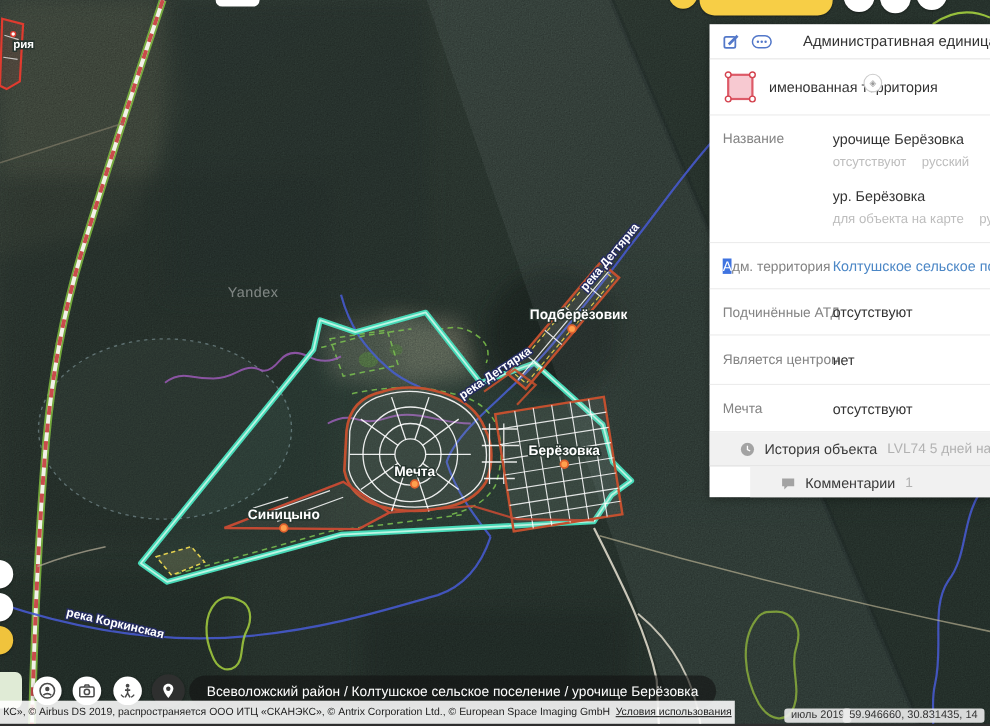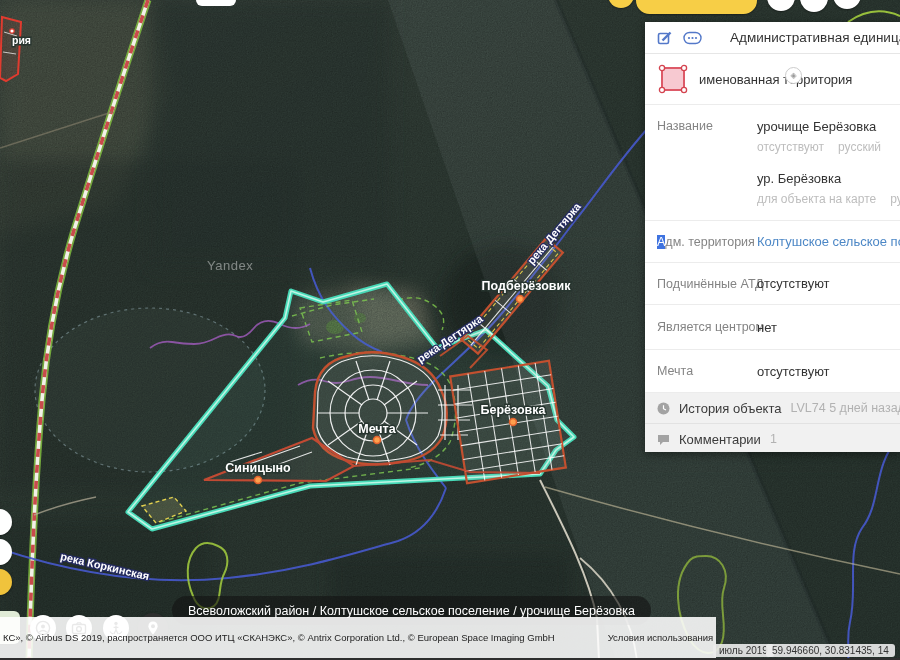--- a/index.html
+++ b/index.html
@@ -31,37 +31,37 @@
   .swrow{display:flex;align-items:center;padding:10px 12px;border-bottom:1px solid #ececec;height:30px;}
   .swlabel{font-size:13px;color:#333;margin-left:10px;}
   .prow{display:flex;padding:0 12px;border-bottom:1px solid #ececec;align-items:center;min-height:41px;}
   .prow.tall{align-items:flex-start;padding-top:14px;padding-bottom:14px;min-height:86px;}
   .plabel{width:100px;flex:none;font-size:12.5px;color:#848484;white-space:nowrap;}
   .pvalue{font-size:13px;color:#333;white-space:nowrap;}
   .meta{display:flex;gap:14px;font-size:12px;color:#bdbdbd;margin-top:6px;white-space:nowrap;}
   .nblock+.nblock{margin-top:17px;}
   .link{color:#4c87c6;cursor:pointer;}
   .sel{background:#3f73e0;color:#fff;}
-  .grow{display:flex;align-items:center;background:#f1f1f1;height:30px;padding:0 12px;
+  .grow{display:flex;align-items:center;background:#f1f1f1;height:30px;padding:0 28px;
         border-bottom:1px solid #e2e2e2;font-size:13px;color:#3a3a3a;cursor:pointer;white-space:nowrap;}
   .grow .gmeta{color:#b2b2b2;margin-left:9px;font-size:12.5px;}
   .grow .gi{margin-right:9px;display:flex;align-items:center;}
 
   
   .cbtn{position:absolute;width:26px;height:26px;border-radius:50%;background:#fff;top:615px;
         box-shadow:0 1px 3px rgba(0,0,0,.45);display:flex;align-items:center;justify-content:center;cursor:pointer;}
   .cbtn.dark{width:30px;height:30px;top:613px;background:rgba(48,48,48,.88);}
-  .crumb{position:absolute;left:172px;top:596px;height:29px;background:rgba(18,18,18,.6);
+  .crumb{position:absolute;left:172px;top:614px;height:29px;background:rgba(18,18,18,.6);
          border-radius:15px;color:#fff;font-size:12.5px;display:flex;align-items:center;
          padding:0 16px;white-space:nowrap;cursor:pointer;}
 
   
   .copybar{position:absolute;left:0;bottom:2px;height:13px;background:rgba(255,255,255,.88);
-           font-size:9.5px;color:#222;display:flex;align-items:center;padding:14px 3px;white-space:nowrap;gap:48px;}
-  .copybar a{color:#222;margin-left:5px;cursor:pointer;}
+           font-size:9.5px;color:#222;display:flex;align-items:center;padding:4px 3px;white-space:nowrap;}
+  .copybar a{color:#222;text-decoration:underline;margin-left:5px;cursor:pointer;}
   .mappill{position:absolute;bottom:3px;height:13px;background:rgba(236,236,236,.9);border-radius:3px;
            font-size:10px;color:#333;display:flex;align-items:center;padding:0 6px;white-space:nowrap;}
   .bottomedge{position:absolute;left:0;bottom:0;width:900px;height:2px;background:#2e2e2e;}
 </style>
 </head>
 <body>
 
 <div class="stage">
 
   <svg class="map" width="900" height="660" viewBox="0 0 900 660">
@@ -299,21 +299,21 @@
       <span class="gi">
         <svg width="13" height="13" viewBox="0 0 13 13">
             <circle cx="6.5" cy="6.5" r="6" fill="#a3a3a3"></circle>
             <path d="M6.5,3.2 V6.7 L9,8" stroke="#fff" stroke-width="1.2" fill="none"></path>
           </svg>
       </span>
       <span>История объекта</span>
       <span class="gmeta">LVL74 5 дней назад</span>
     </div>
 
-    <div class="grow" style="border-bottom:none;">
+    <div class="grow" style="border-bottom:none;margin-left:37px;">
       <span class="gi">
         <svg width="13" height="13" viewBox="0 0 13 13">
             <path d="M1,2 h11 v7 h-6 l-3,3 v-3 h-2 z" fill="#a3a3a3"></path>
           </svg>
       </span>
       <span>Комментарии</span>
       <span class="gmeta">1</span>
     </div>
   </div>
 

